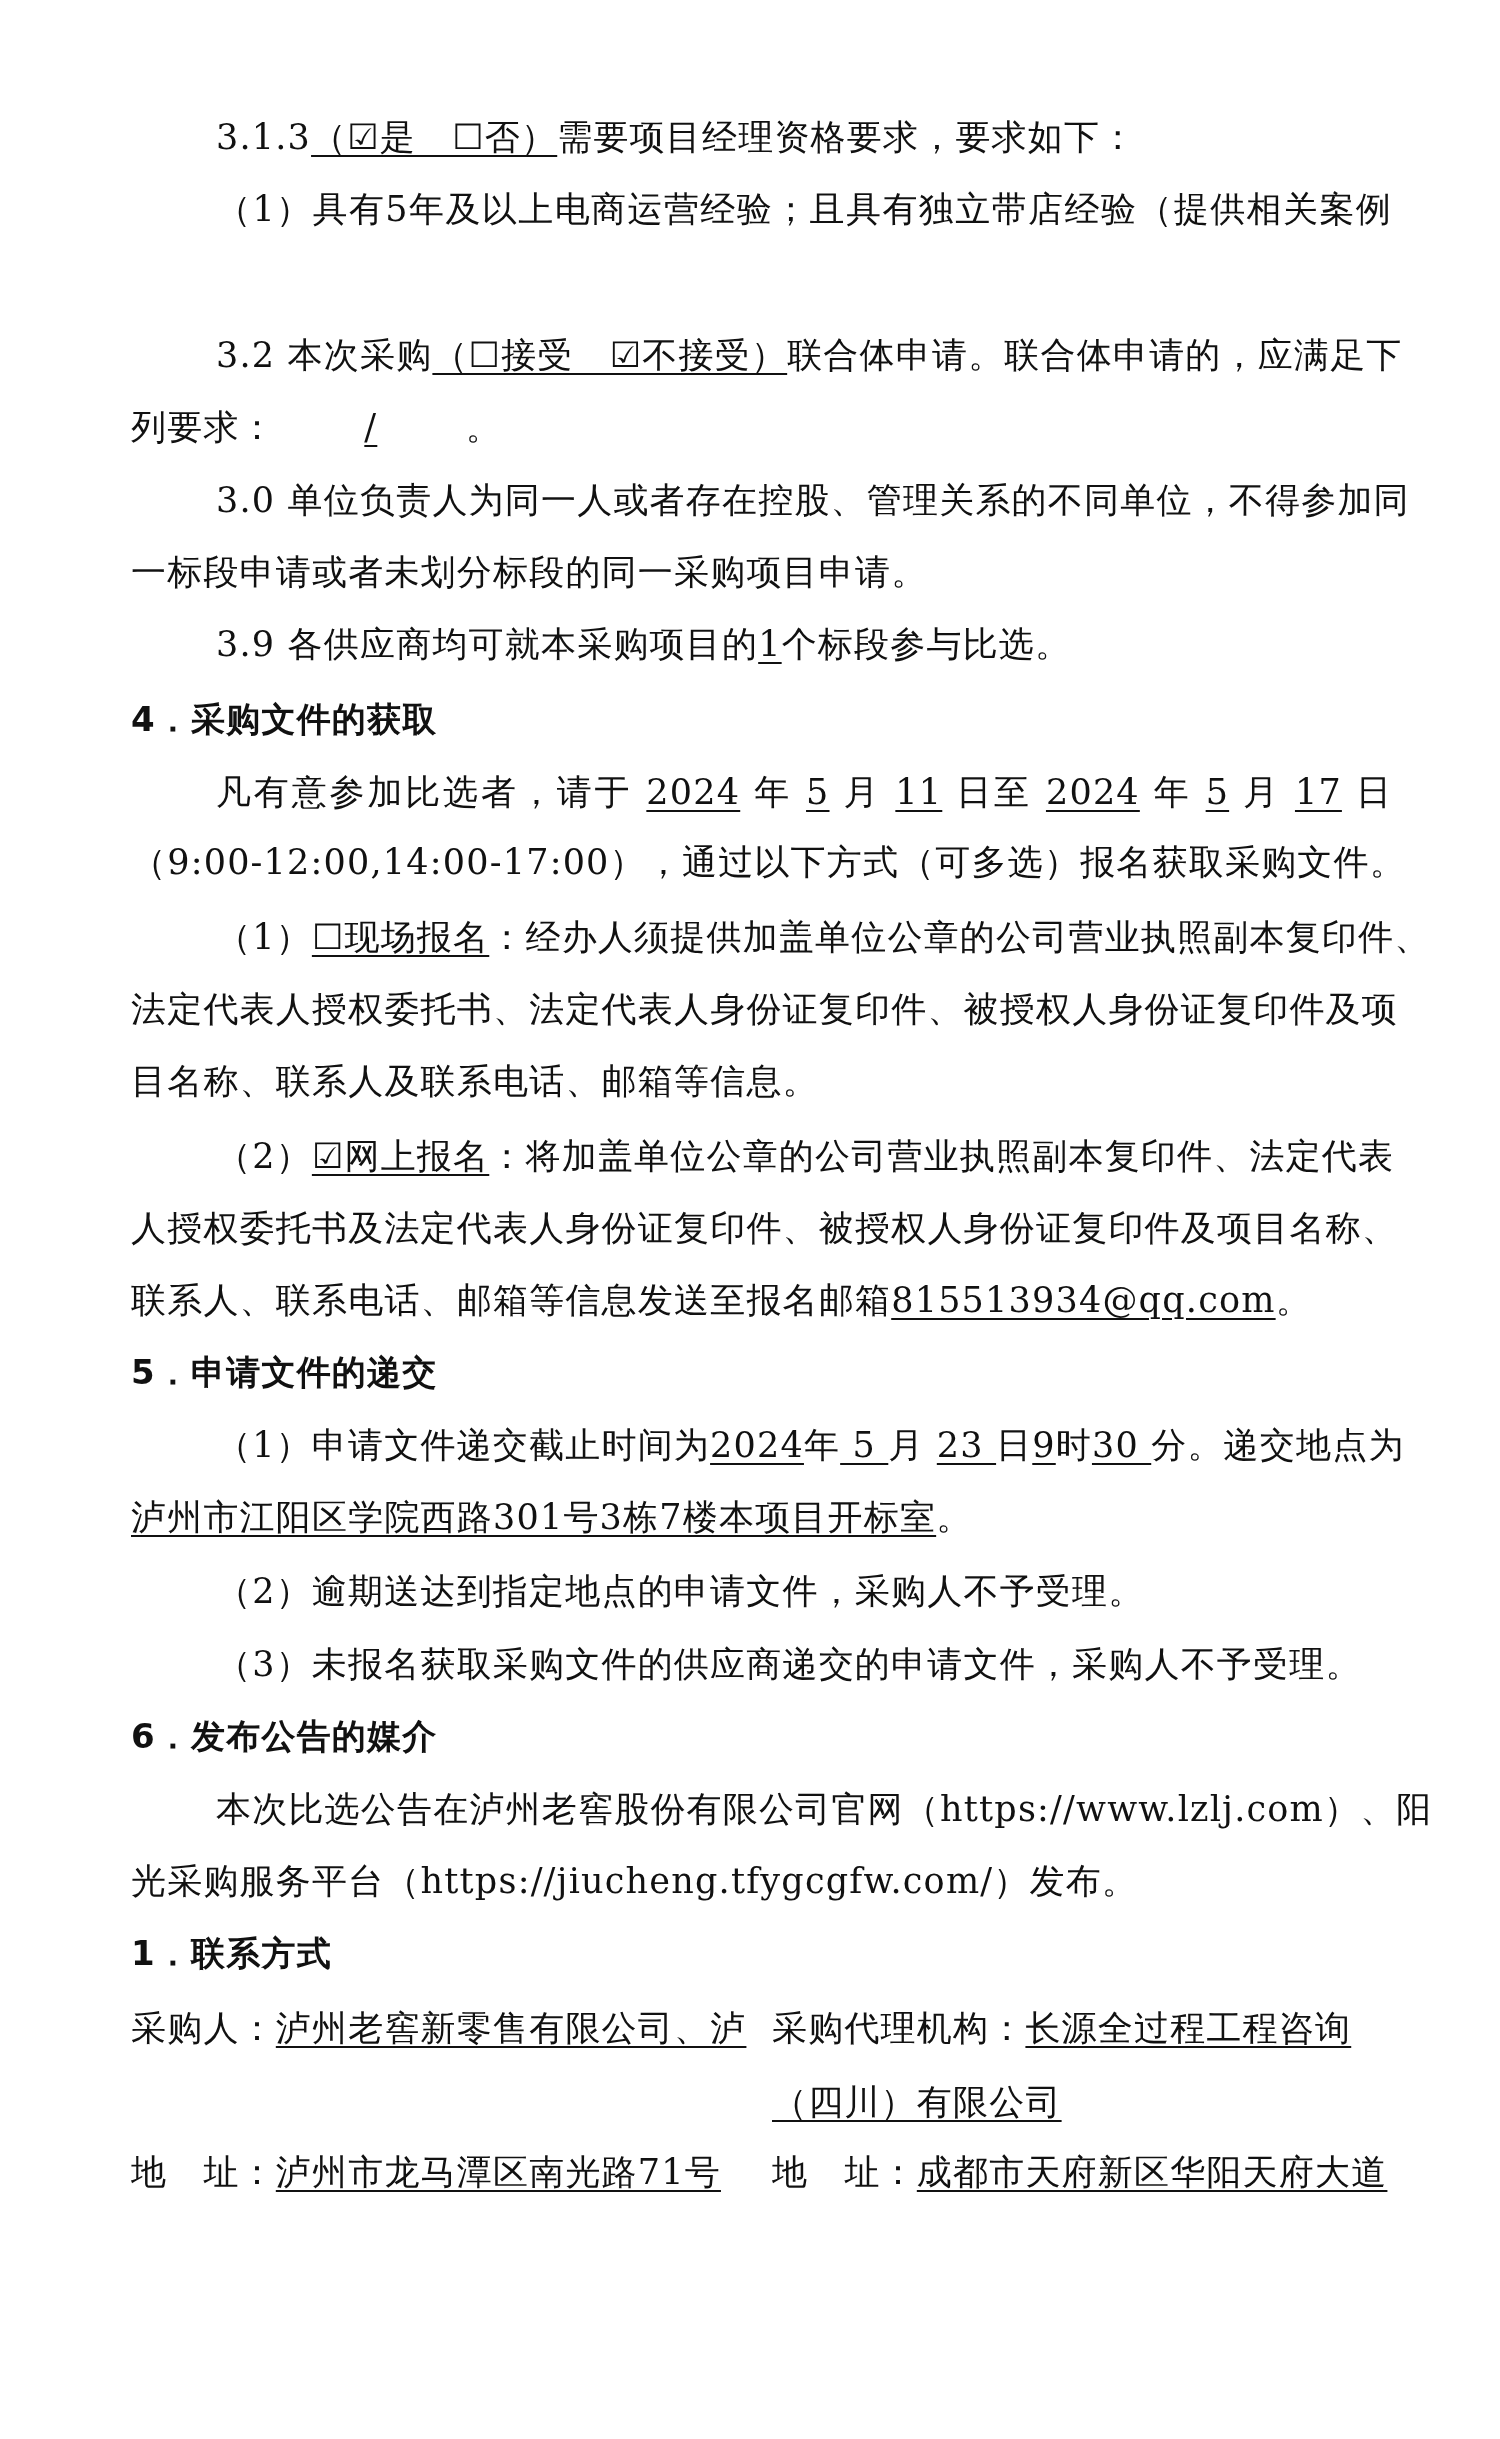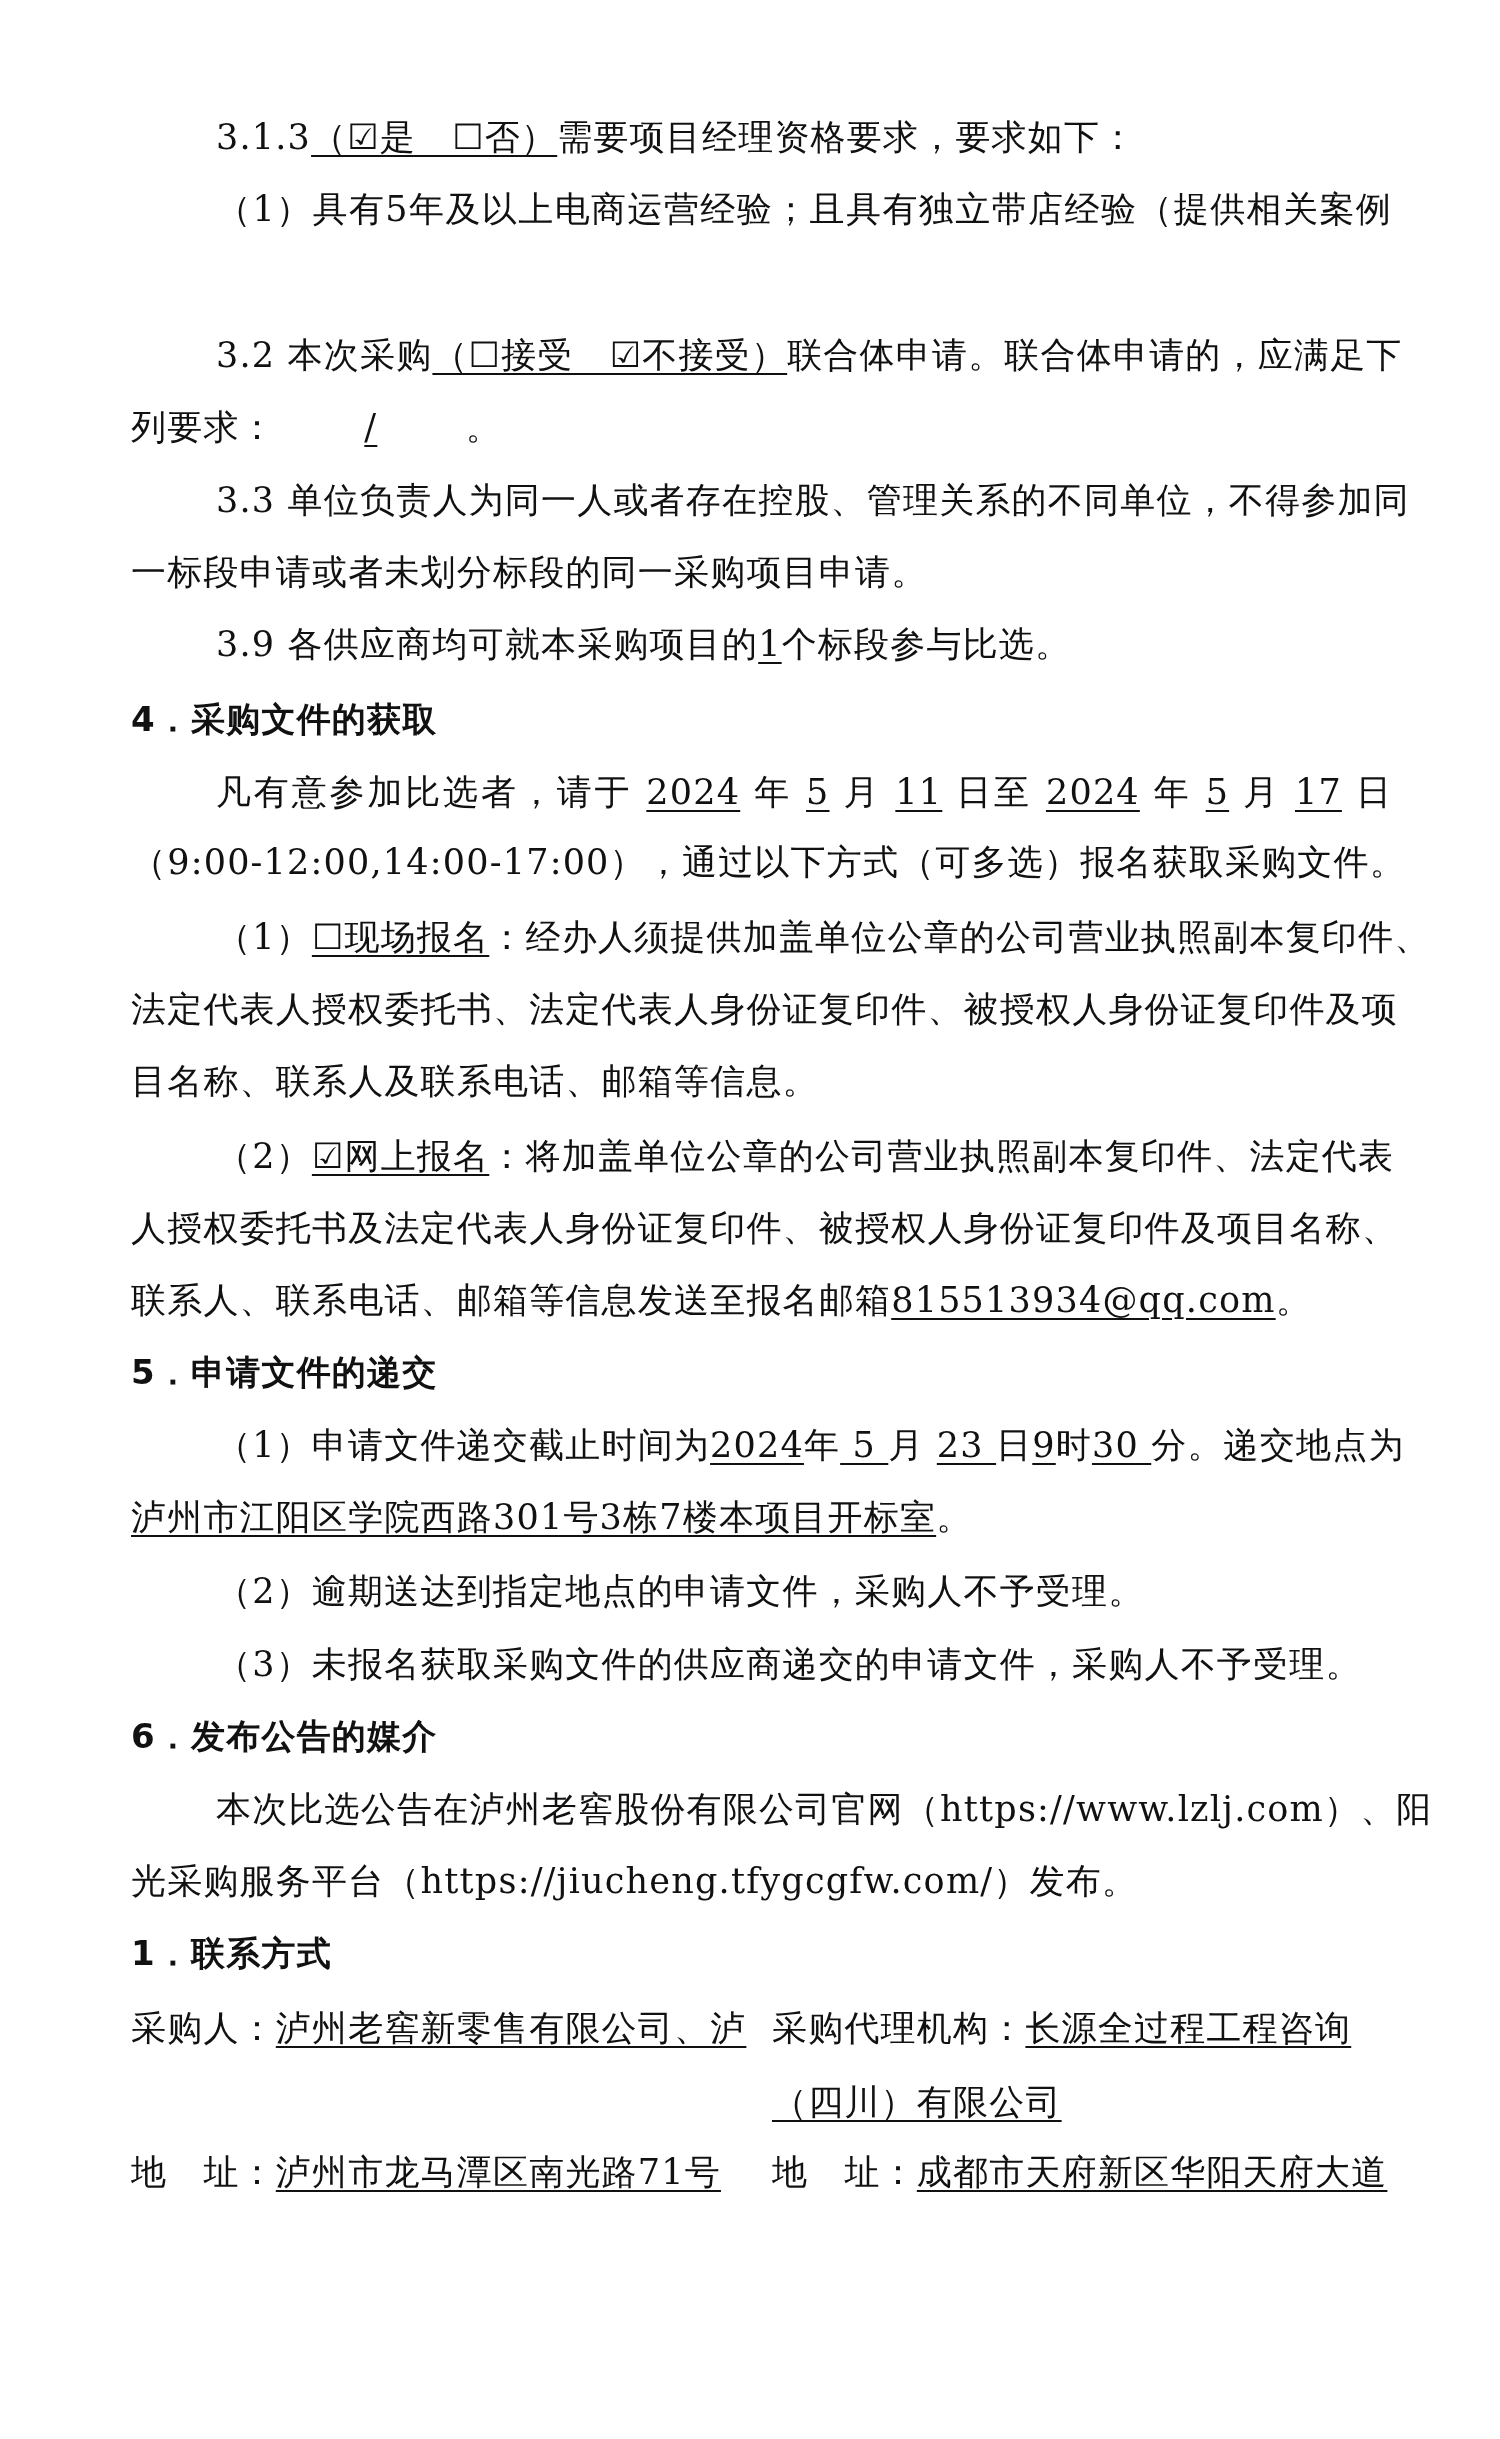--- a/index.html
+++ b/index.html
@@ -28,21 +28,21 @@
 
   <div class="line indent justify" style="top:187px;width:1176px">（1）具有5年及以上电商运营经验；且具有独立带店经验（提供相关案例</div>
 
   <div class="line indent" style="top:333px">
     <span>3.2 本次采购</span><span class="u">（☐接受　☑不接受）</span><span>联合体申请。联合体申请的，应满足下</span>
   </div>
   <div class="line" style="top:405px">
     <span>列要求：</span><span class="u blank">/</span><span>。</span>
   </div>
 
-  <div class="line indent justify" style="top:478px;width:1176px">3.3 单位负责人为同一人或者存在控股、管理关系的不同单位，不得参加同</div>
+  <div class="line indent justify" style="top:478px;width:1176px">3.0 单位负责人为同一人或者存在控股、管理关系的不同单位，不得参加同</div>
   <div class="line" style="top:550px">一标段申请或者未划分标段的同一采购项目申请。</div>
 
   <div class="line indent" style="top:622px">
     <span>3.9 各供应商均可就本采购项目的</span><span class="u">1</span><span>个标段参与比选。</span>
   </div>
 
   <div class="line heading" style="top:697px">4．采购文件的获取</div>
 
   <div class="line indent justify" style="top:770px;width:1176px">
     <span>凡有意参加比选者，请于</span>

